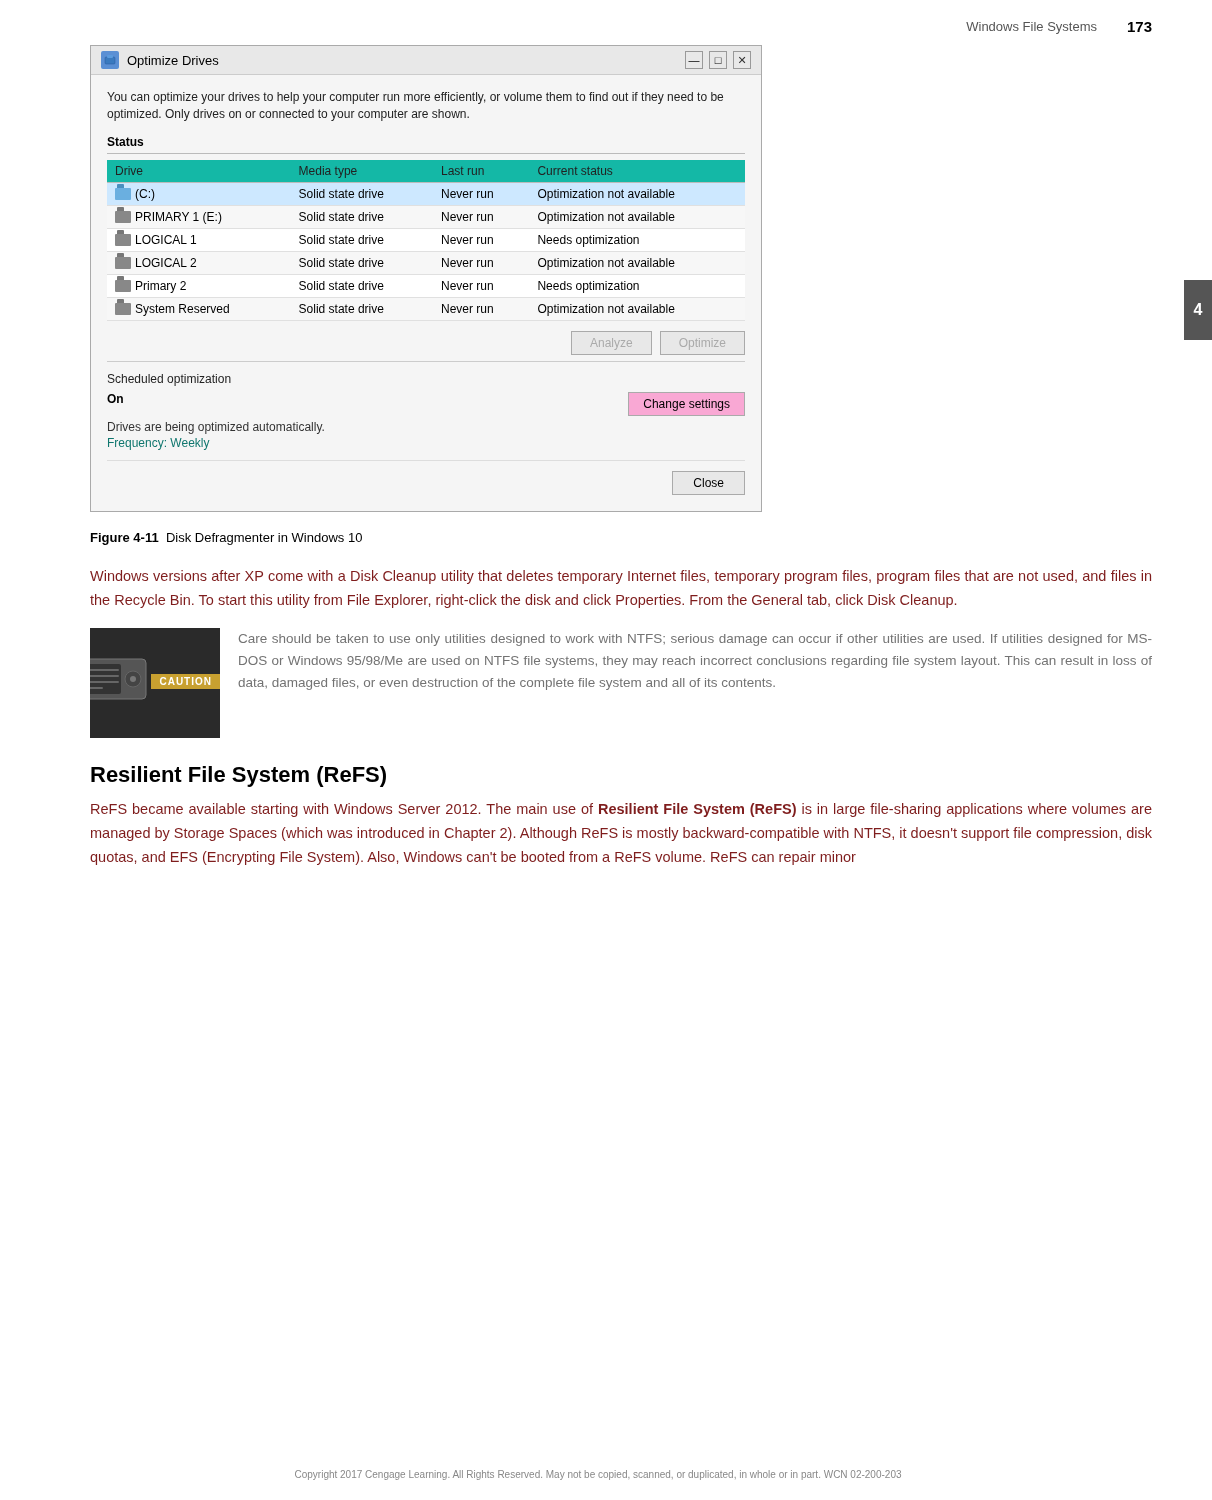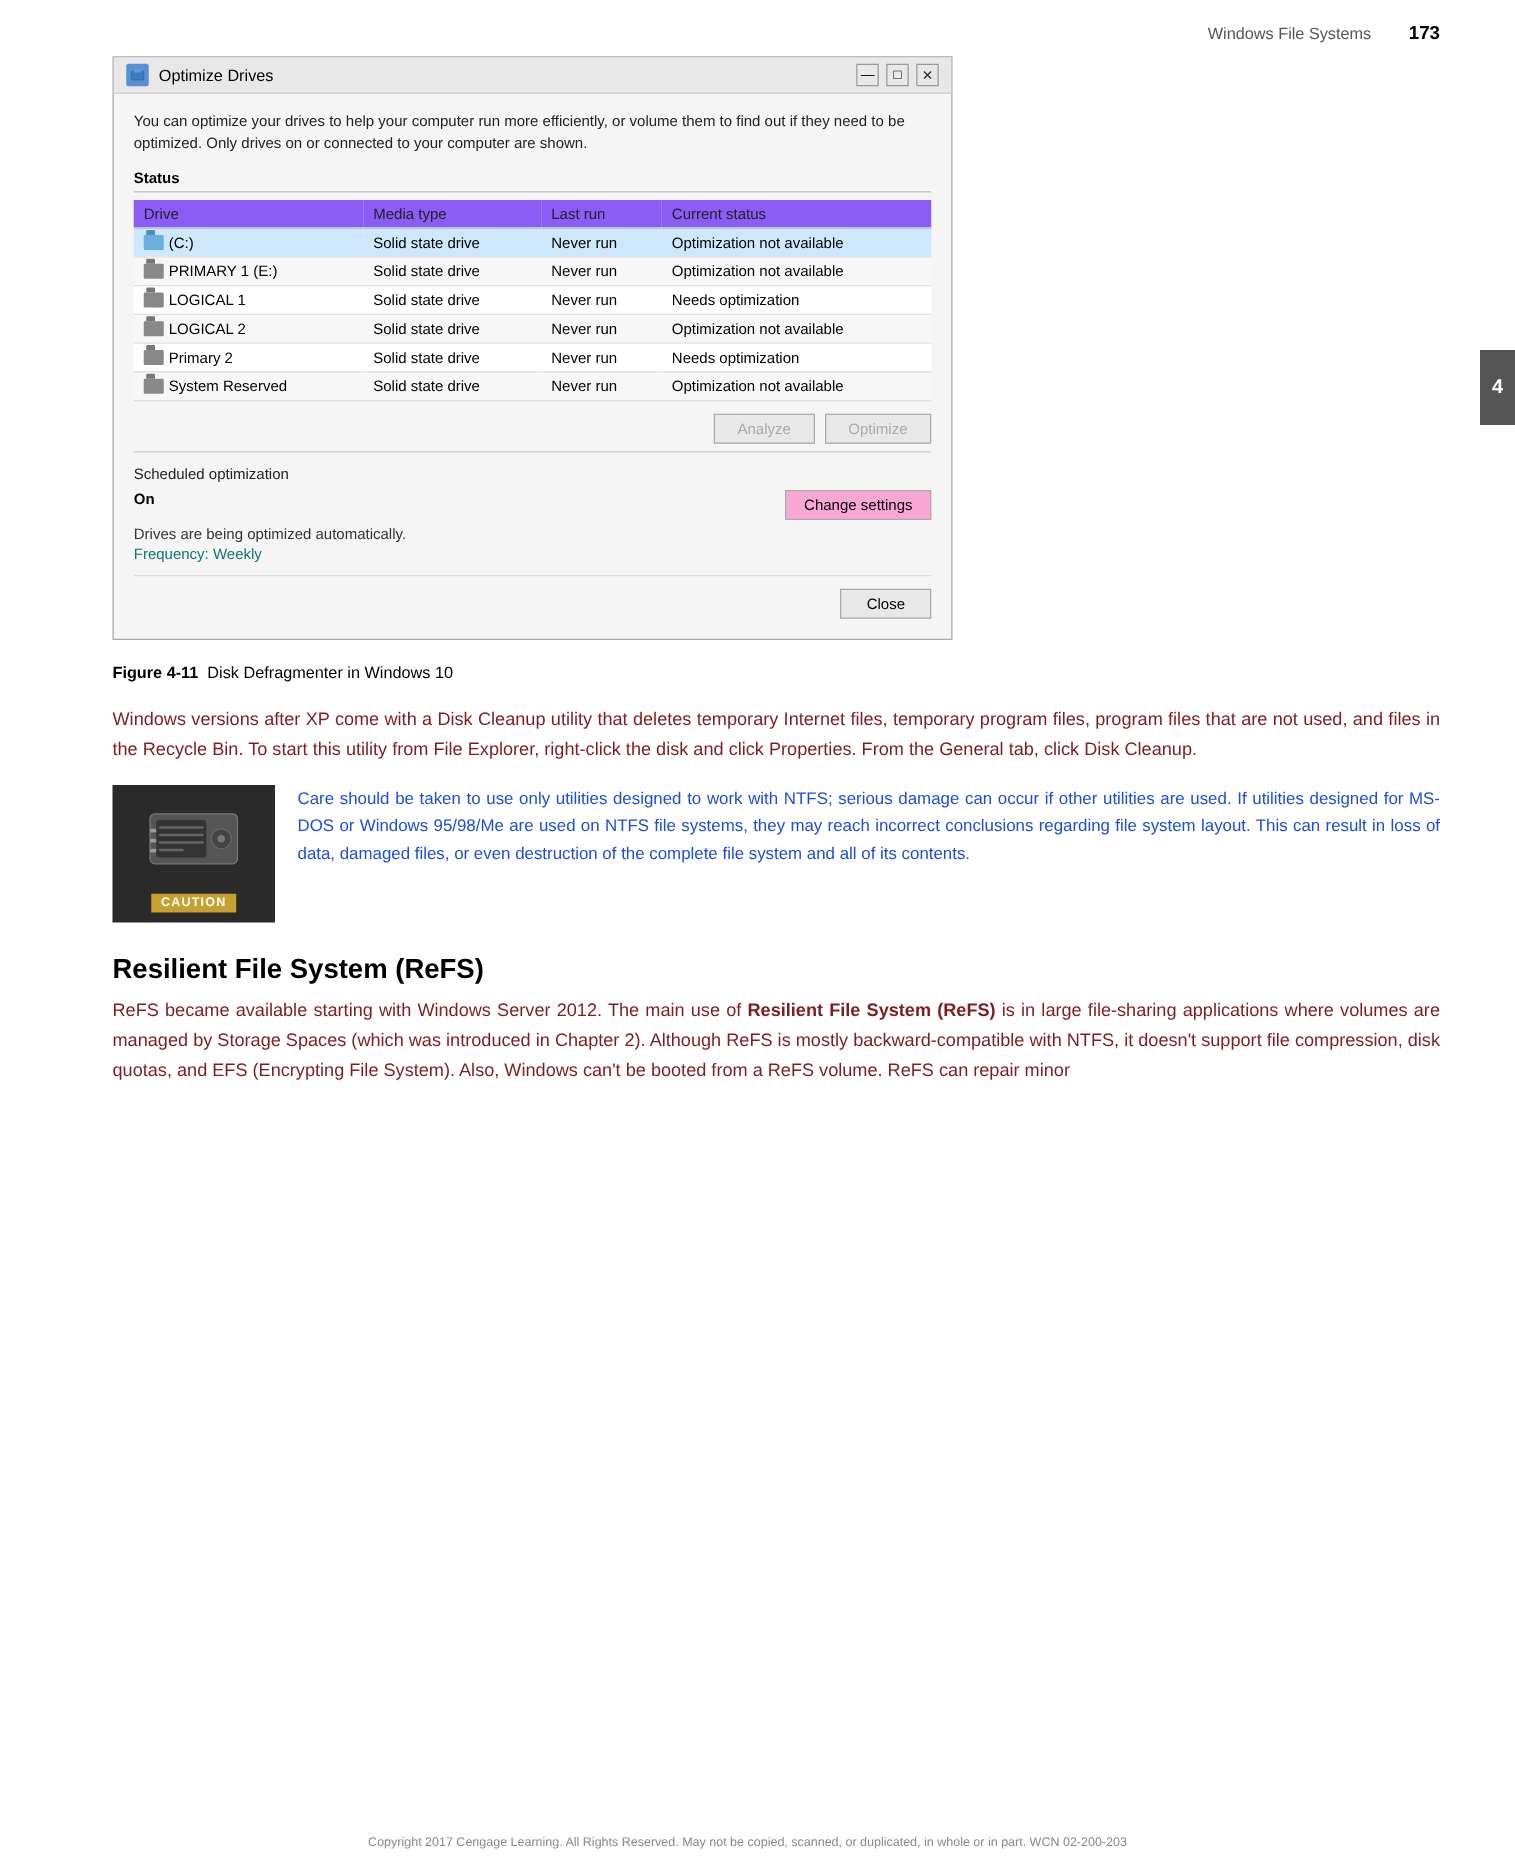--- a/index.html
+++ b/index.html
@@ -126,21 +126,21 @@
     }
 
     
     .drive-table {
       width: 100%;
       border-collapse: collapse;
       font-size: 12px;
       font-family: Arial, sans-serif;
     }
     .drive-table thead tr {
-      background: #8b5cf6;
+      background: #14b8a6;
       border-bottom: 1px solid #bbb;
     }
     .drive-table th {
       text-align: left;
       padding: 4px 8px;
       font-weight: normal;
       font-size: 12px;
       color: #222;
     }
     .drive-table tbody tr {
@@ -262,21 +262,20 @@
       gap: 18px;
       margin: 10px 0 18px 0;
       align-items: flex-start;
     }
     .caution-image {
       width: 130px;
       min-width: 130px;
       height: 110px;
       background: #2a2a2a;
       display: flex;
-      flex-direction: column;
       align-items: center;
       justify-content: flex-end;
       padding-bottom: 8px;
       position: relative;
       overflow: hidden;
     }
     .caution-image-content {
       width: 100%;
       height: 80px;
       display: flex;
@@ -296,21 +295,21 @@
       font-weight: bold;
       letter-spacing: 1px;
       padding: 2px 8px;
       margin-top: 4px;
     }
     .caution-text {
       font-family: Arial, sans-serif;
       font-size: 13.5px;
       line-height: 1.6;
       text-align: justify;
-      color: #1d4ed8;
+      color: #737373;
     }
 
     
     .section-heading {
       font-family: Arial, sans-serif;
       font-size: 22px;
       font-weight: bold;
       margin: 24px 0 10px 0;
       color: #000;
     }

